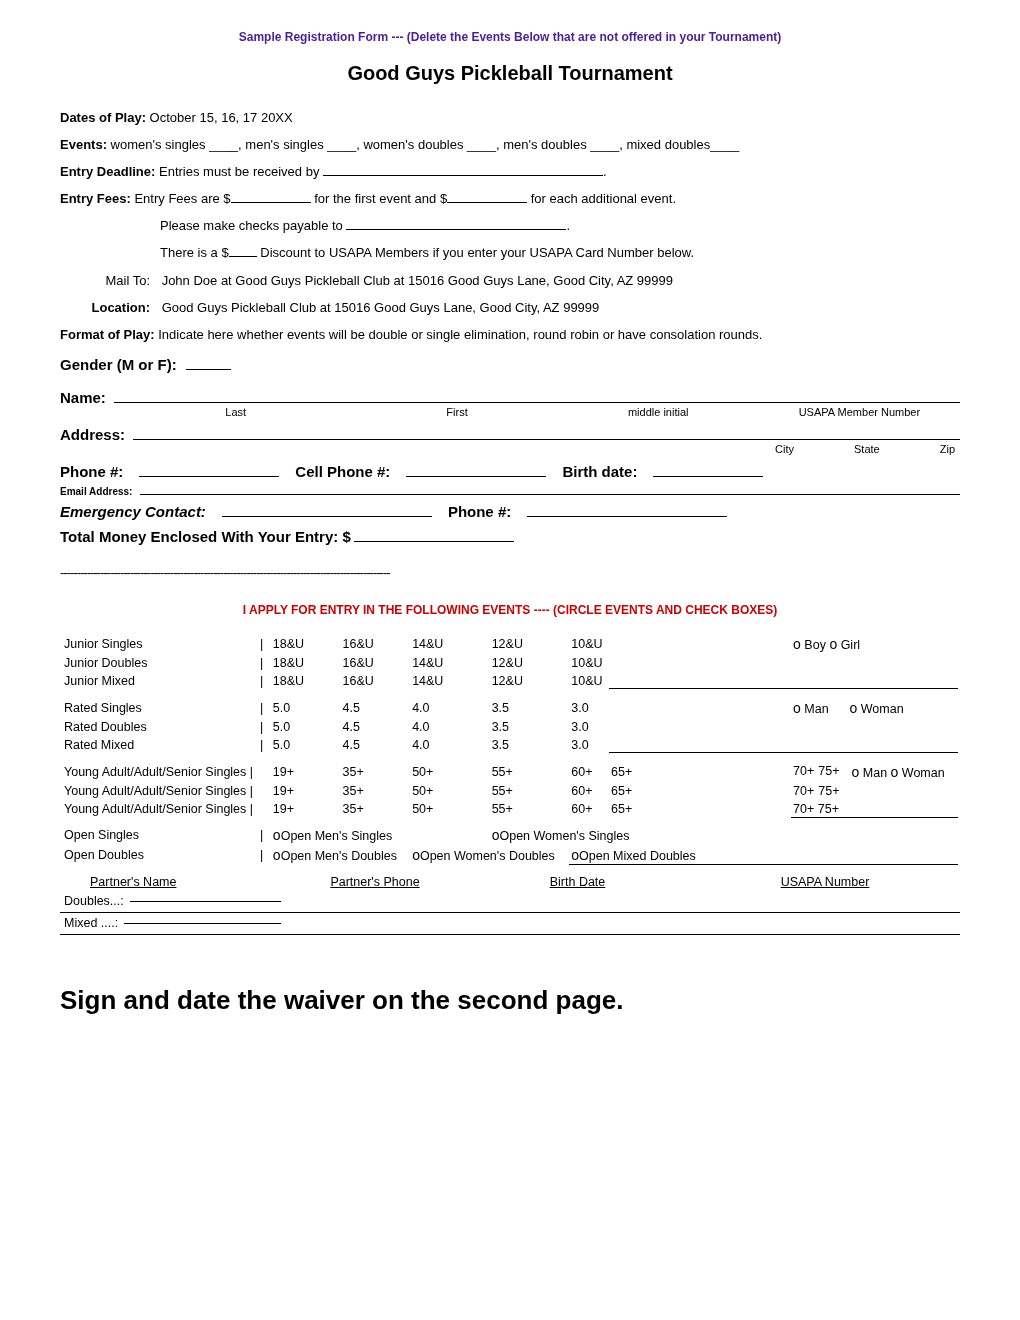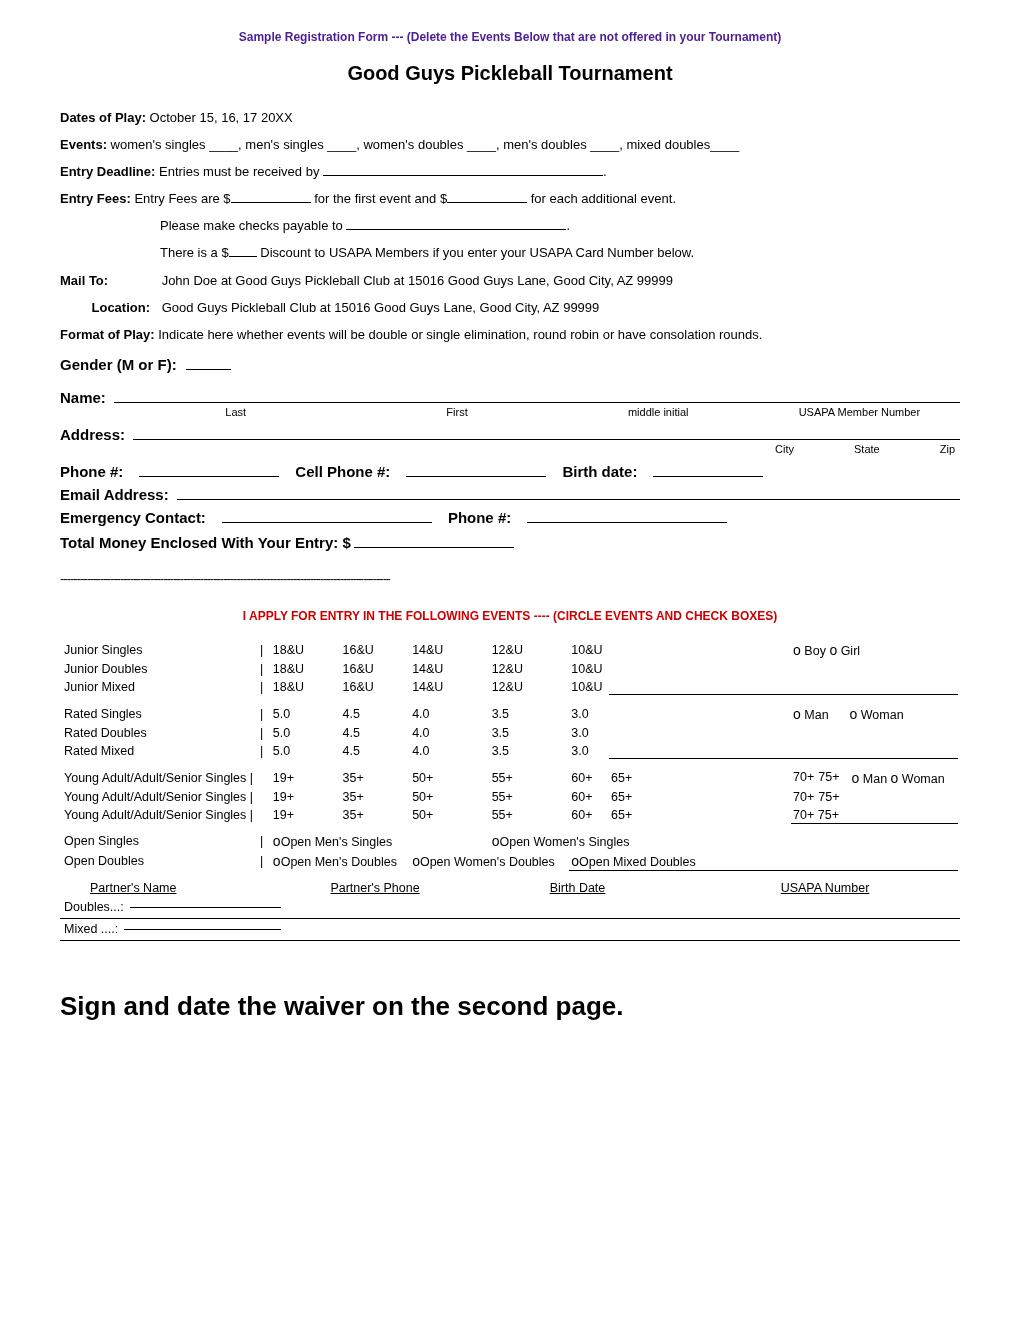--- a/index.html
+++ b/index.html
@@ -122,21 +122,21 @@
 </div>
 <div class="info-block" style="padding-left:100px;">
   Please make checks payable to <span style="display:inline-block;border-bottom:1px solid #000;min-width:220px;"></span>.
 </div>
 <div class="info-block" style="padding-left:100px;">
   There is a $<span style="display:inline-block;border-bottom:1px solid #000;min-width:28px;"></span> Discount to USAPA Members if you enter your USAPA Card Number below.
 </div>
 
 
 <div class="info-block">
-  <span style="display:inline-block;width:90px;font-weight:bold;">Mail To:</span>
+  <span style="display:inline-block;width:90px;text-align:right;font-weight:normal;">Mail To:</span>
   <span style="margin-left:8px;">John Doe at Good Guys Pickleball Club at 15016 Good Guys Lane, Good City, AZ 99999</span>
 </div>
 
 
 <div class="info-block">
   <span style="display:inline-block;width:90px;text-align:right;font-weight:bold;">Location:</span>
   <span style="margin-left:8px;">Good Guys Pickleball Club at 15016 Good Guys Lane, Good City, AZ 99999</span>
 </div>
 
 
@@ -183,27 +183,27 @@
   <span style="font-weight:bold;font-size:15px;">Phone #:</span>
   <span style="display:inline-block;border-bottom:1px solid #000;min-width:140px;"></span>
   <span style="font-weight:bold;font-size:15px;">Cell Phone #:</span>
   <span style="display:inline-block;border-bottom:1px solid #000;min-width:140px;"></span>
   <span style="font-weight:bold;font-size:15px;">Birth date:</span>
   <span style="display:inline-block;border-bottom:1px solid #000;min-width:110px;"></span>
 </div>
 
 
 <div style="display:flex;align-items:baseline;gap:8px;margin-bottom:6px;">
-  <span style="font-weight:bold;font-size:15px;">Email Address:</span>
+  <span style="font-weight:bold;font-size:10px;">Email Address:</span>
   <span style="flex:1;display:inline-block;border-bottom:1px solid #000;min-width:400px;"></span>
 </div>
 
 
 <div style="display:flex;align-items:baseline;gap:16px;margin-bottom:8px;">
-  <span style="font-weight:bold;font-size:15px;">Emergency Contact:</span>
+  <span style="font-weight:bold;font-size:15px;font-style:italic;">Emergency Contact:</span>
   <span style="display:inline-block;border-bottom:1px solid #000;min-width:210px;"></span>
   <span style="font-weight:bold;font-size:15px;">Phone #:</span>
   <span style="display:inline-block;border-bottom:1px solid #000;min-width:200px;"></span>
 </div>
 
 
 <div style="font-weight:bold;font-size:15px;margin-bottom:20px;">
   <span>Total Money Enclosed With Your Entry:</span>
   $<span style="display:inline-block;border-bottom:1px solid #000;min-width:160px;margin-left:3px;"></span>
 </div>

